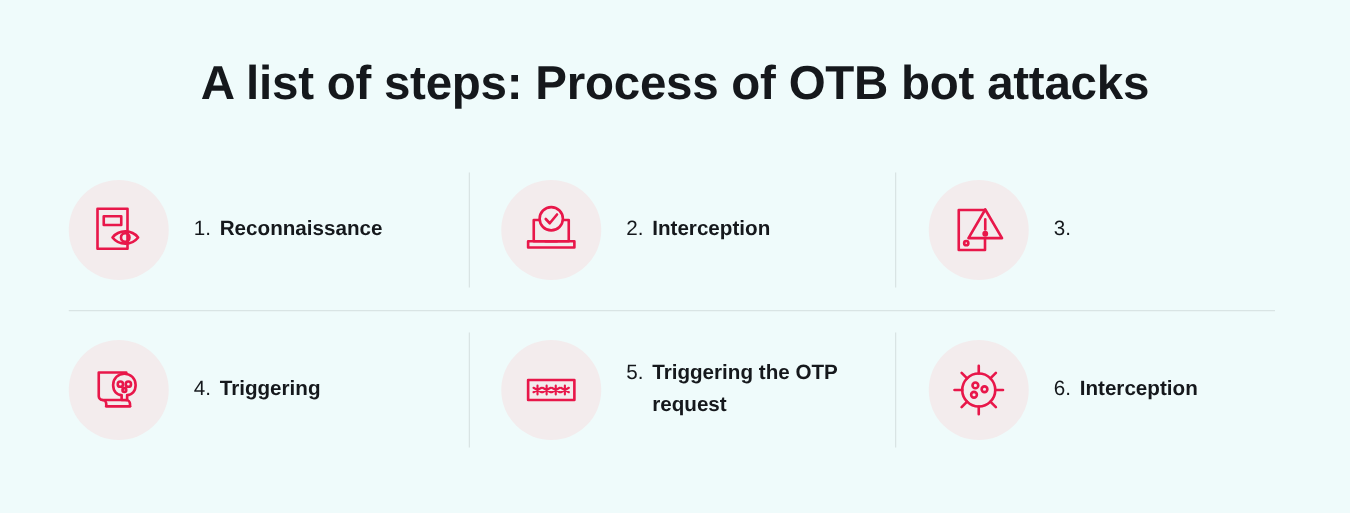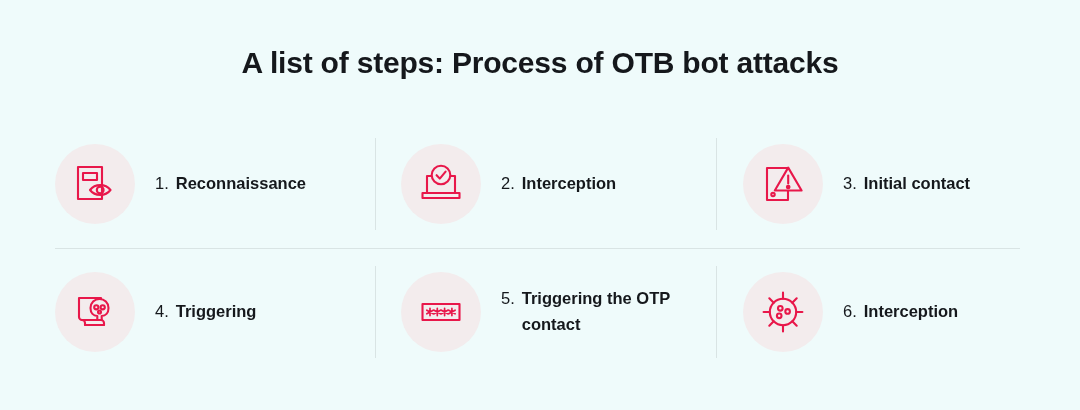--- a/index.html
+++ b/index.html
@@ -19,21 +19,21 @@
     height: 410px;
     background: #effbfb;
     box-sizing: border-box;
   }
   .title {
     position: absolute;
     top: 46px;
     left: 0;
     width: 1080px;
     text-align: center;
-    font-size: 30px;
+    font-size: 38px;
     font-weight: bold;
     color: #15181c;
     letter-spacing: -0.2px;
   }
   .grid {
     position: absolute;
     top: 120px;
     left: 55px;
     width: 965px;
     height: 256px;
@@ -155,21 +155,20 @@
           <svg width="50" height="50" viewBox="0 0 50 50" fill="none" stroke="#e8174a" stroke-width="2.1" stroke-linecap="round" stroke-linejoin="round">
             <path d="M9 9 H30 V41 H9 Z"></path>
             <circle cx="15" cy="35.5" r="1.7"></circle>
             <path d="M30.2 8.6 L43.6 31.5 H16.8 Z" fill="#f3eced"></path>
             <path d="M30.2 16.5 V24.5"></path>
             <circle cx="30.2" cy="28" r="1.3" fill="#e8174a"></circle>
           </svg>
         </div>
         <div class="step-text">
           <span class="step-num">3.</span>
-          <span class="step-label">Initial contact</span>
         </div>
       </div>
 
     </div>
 
     <div class="row">
 
       <div class="cell cell-0">
         <div class="icon-badge">
           <svg width="50" height="50" viewBox="0 0 50 50" fill="none" stroke="#e8174a" stroke-width="2.1" stroke-linecap="round" stroke-linejoin="round">
@@ -203,21 +202,21 @@
                 <path d="M0 -3.6 V3.6 M-3.2 -1.8 L3.2 1.8 M-3.2 1.8 L3.2 -1.8"></path>
               </g>
               <g transform="translate(35.9,25)">
                 <path d="M0 -3.6 V3.6 M-3.2 -1.8 L3.2 1.8 M-3.2 1.8 L3.2 -1.8"></path>
               </g>
             </g>
           </svg>
         </div>
         <div class="step-text">
           <span class="step-num">5.</span>
-          <span class="step-label">Triggering the OTP contact</span>
+          <span class="step-label">Triggering the OTP request</span>
         </div>
       </div>
 
       <div class="cell cell-2">
         <div class="icon-badge">
           <svg width="50" height="50" viewBox="0 0 50 50" fill="none" stroke="#e8174a" stroke-width="2.1" stroke-linecap="round" stroke-linejoin="round">
             <circle cx="25" cy="25" r="13.2"></circle>
             <path d="M25 11.8 V5.6 M25 38.2 V44.4 M11.8 25 H5.6 M38.2 25 H44.4 M15.7 15.7 L11.3 11.3 M34.3 34.3 L38.7 38.7 M34.3 15.7 L38.7 11.3 M15.7 34.3 L11.3 38.7"></path>
             <circle cx="22.3" cy="21.3" r="2.3"></circle>
             <circle cx="29.6" cy="24.4" r="2.3"></circle>

